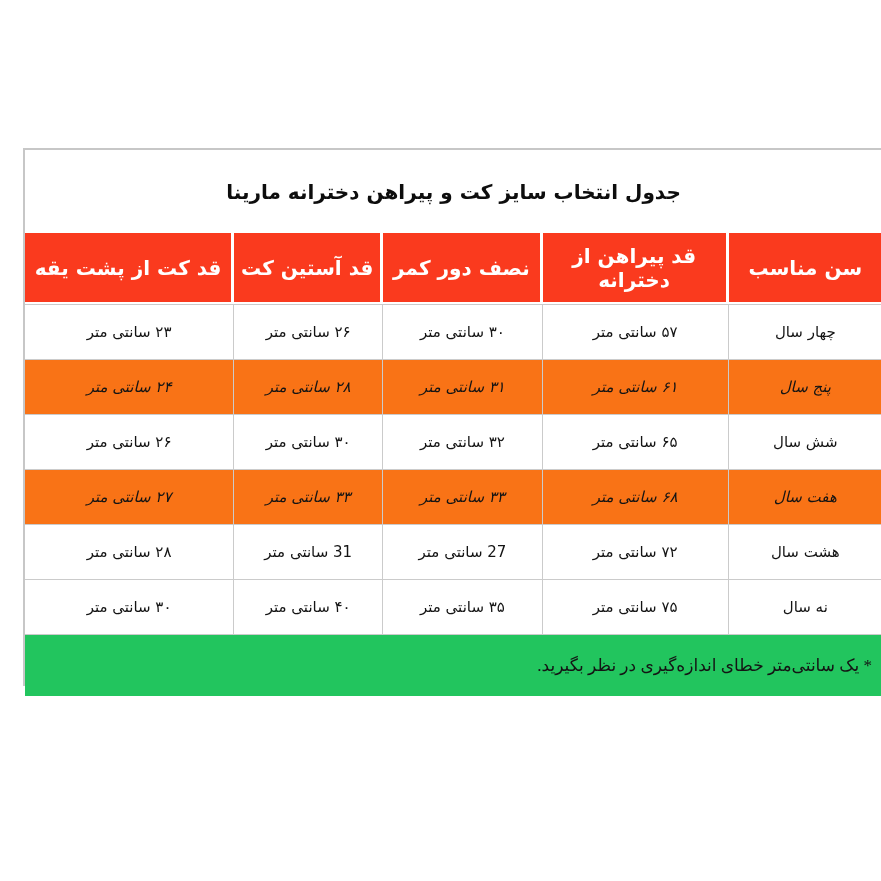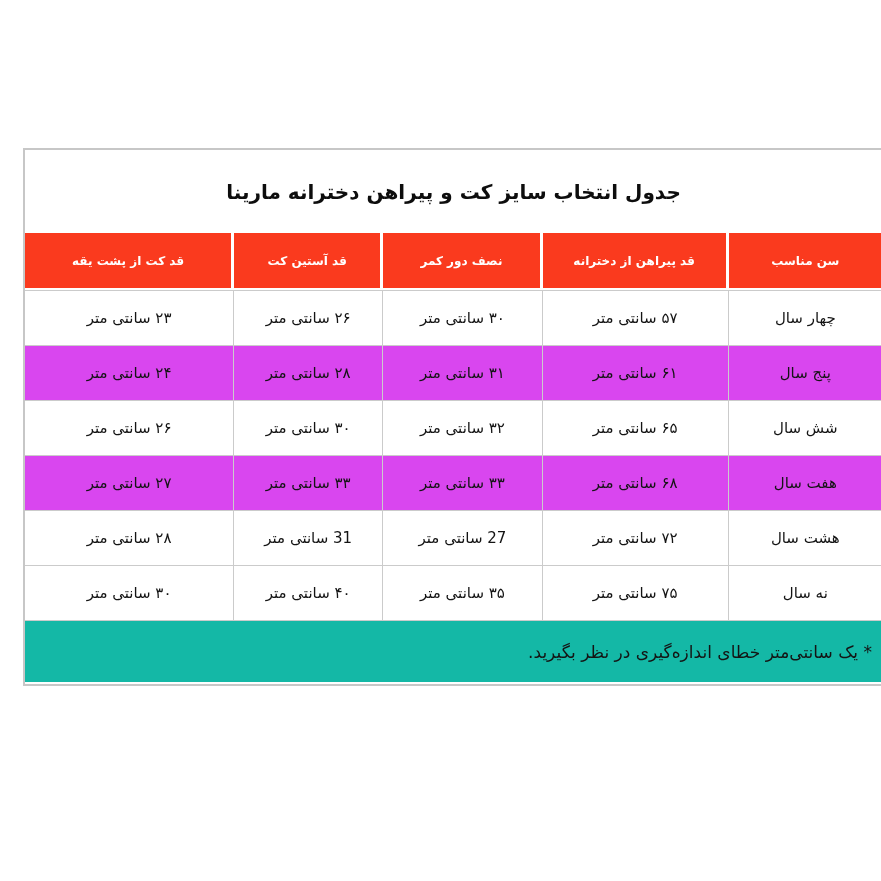--- a/index.html
+++ b/index.html
@@ -37,23 +37,23 @@
     width: 100%;
     border-collapse: separate;
     border-spacing: 0;
     table-layout: fixed;
     direction: rtl;
   }
   table.size-table th {
     background: #fa3a1e;
     color: #ffffff;
     font-weight: bold;
-    font-size: 12px;
+    font-size: 20px;
     height: 55px;
-    padding: 0 4px;
+    padding: 7px 4px;
     text-align: center;
     vertical-align: middle;
     border-bottom: 2px solid #ffffff;
   }
   
   table.size-table th + th {
     border-left: 3px solid #ffffff;
     border-left-width: 0;
     border-right: 3px solid #ffffff;
   }
@@ -63,27 +63,28 @@
     text-align: center;
     vertical-align: middle;
     font-size: 15px;
     color: #141414;
     background: #ffffff;
     border-top: 1px solid #cbcbcb;
   }
   table.size-table td + td {
     border-right: 1px solid #cbcbcb;
   }
-  tr.striped td { background: #d946ef; }
+  tr.striped td { background: #f97316; font-style: italic; }
   tr.footnote-row td {
     height: 61px;
     text-align: start;
     padding-right: 10px;
     font-size: 17px;
-    background: #14b8a6;
+    background: #22c55e;
+    font-family: Liberation Serif, serif;
   }
 </style>
 </head>
 <body>
 
 <div class="sheet">
 
   <div class="title-area">
     <div class="title">جدول انتخاب سایز کت و پیراهن دخترانه مارینا</div>
   </div>

